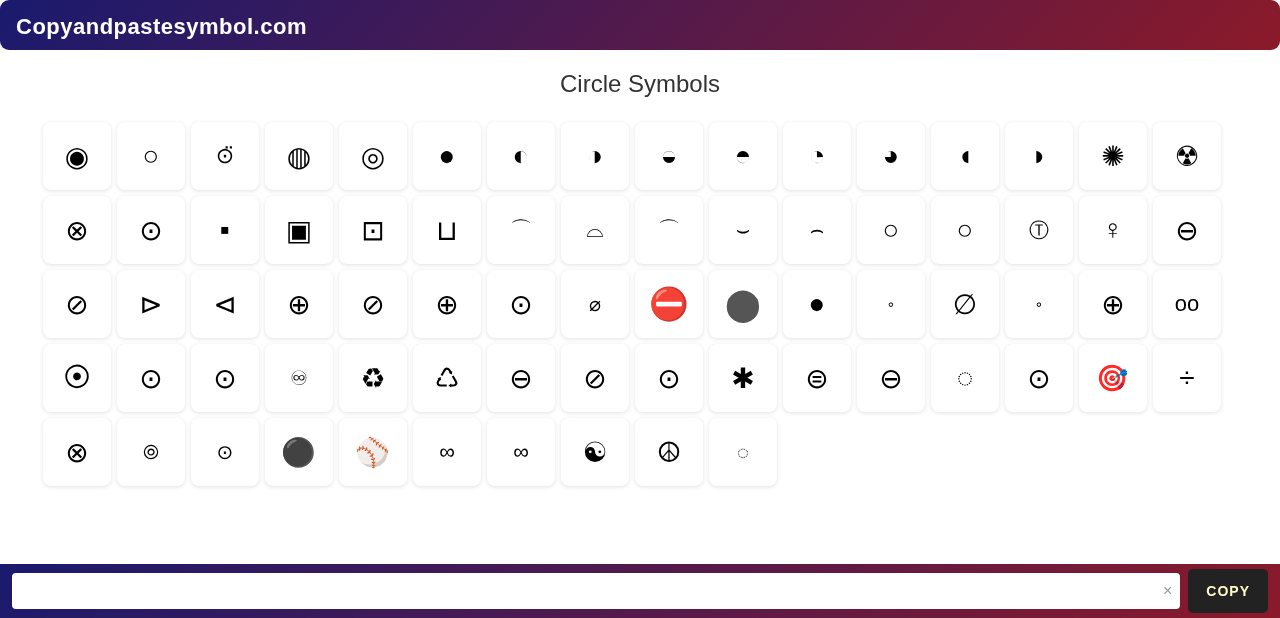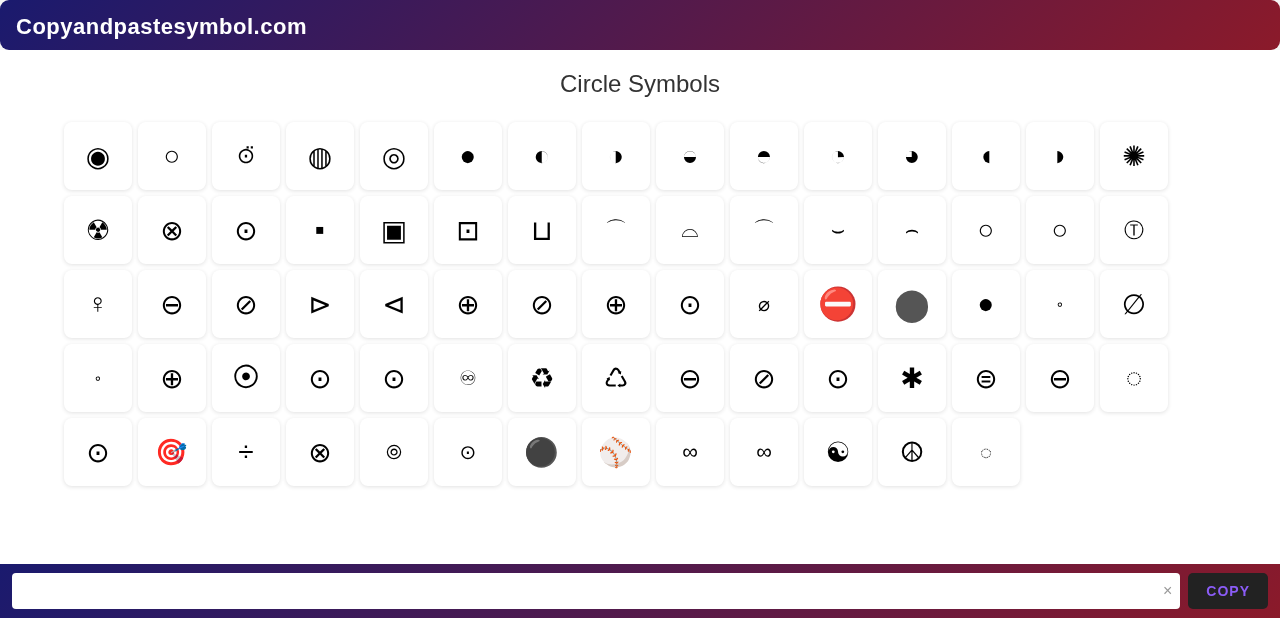--- a/index.html
+++ b/index.html
@@ -18,21 +18,21 @@
       letter-spacing: 0.5px;
     }
     .header-subtitle {
       color: #ccc;
       font-size: 12px;
       margin-top: 3px;
     }
 
     .main-content {
       background: #fff;
-      padding: 20px 64px 100px;
+      padding: 20px 43px 100px;
     }
 
     .page-title {
       text-align: center;
       font-size: 24px;
       font-weight: normal;
       color: #333;
       margin-bottom: 24px;
     }
 
@@ -79,24 +79,24 @@
       border: none;
       border-radius: 4px;
       background: #fff;
       padding: 0 36px 0 12px;
       font-size: 16px;
       outline: none;
     }
 
     .copy-btn {
       background: #222;
-      color: #8b5cf6;
+      color: #fef9c3;
       border: none;
       border-radius: 5px;
-      height: 36px;
+      height: 44px;
       padding: 0 18px;
       font-size: 14px;
       font-weight: bold;
       cursor: pointer;
       letter-spacing: 1px;
     }
 
     .input-wrapper {
       flex: 1;
       position: relative;
@@ -169,20 +169,21 @@
     <div class="symbol-cell">⊙</div>
     <div class="symbol-cell" style="font-size:20px;">⌀</div>
     <div class="symbol-cell" style="font-size:32px; color:#d9251c;">⛔</div>
     <div class="symbol-cell" style="font-size:32px;color:#555;">⬤</div>
     <div class="symbol-cell">●</div>
     <div class="symbol-cell" style="font-size:14px;">∘</div>
 
     <div class="symbol-cell">∅</div>
     <div class="symbol-cell" style="font-size:14px;">∘</div>
     <div class="symbol-cell">⊕</div>
+    <div class="symbol-cell" style="font-size:22px;">oo</div>
     <div class="symbol-cell">⦿</div>
     <div class="symbol-cell">⊙</div>
     <div class="symbol-cell">⊙</div>
     <div class="symbol-cell" style="font-size:20px;">♾</div>
     <div class="symbol-cell">♻</div>
     <div class="symbol-cell">♺</div>
     <div class="symbol-cell">⊖</div>
     <div class="symbol-cell">⊘</div>
     <div class="symbol-cell">⊙</div>
     <div class="symbol-cell">✱</div>

